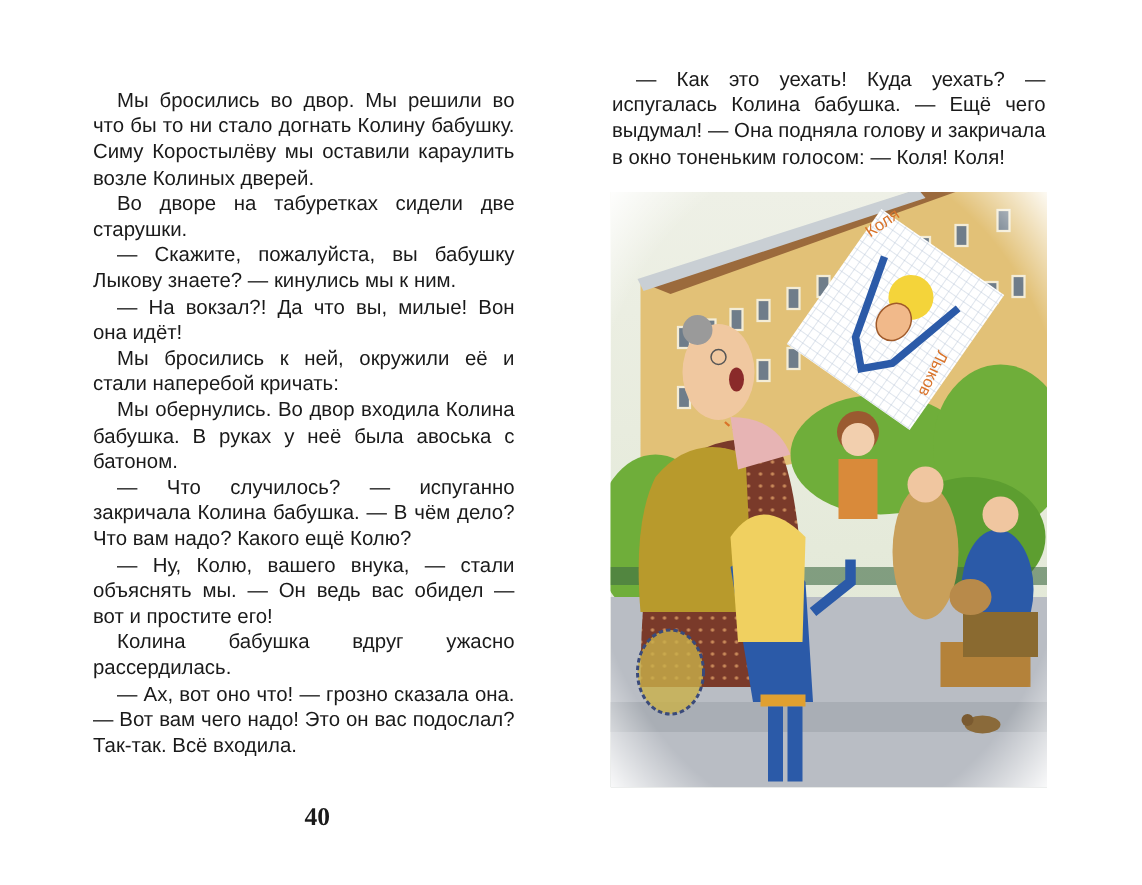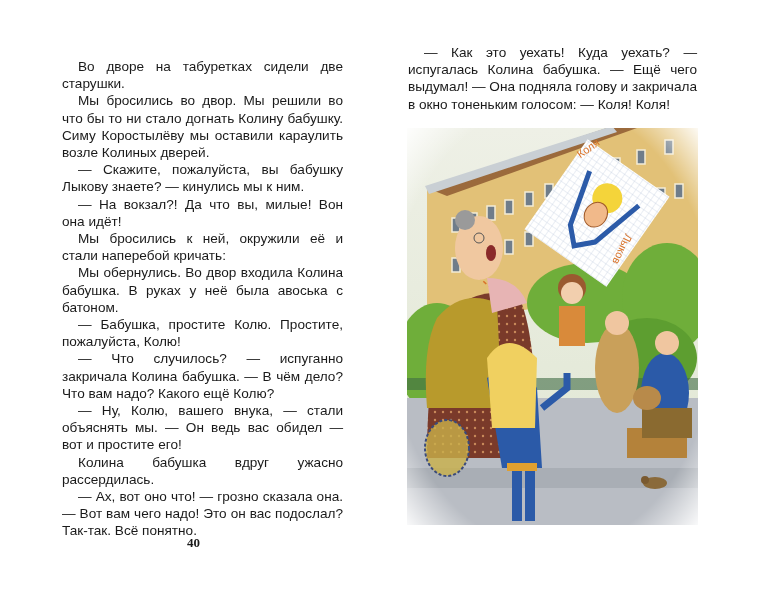--- a/index.html
+++ b/index.html
@@ -4,40 +4,39 @@
 <style>
   html, body { margin: 0; padding: 0; background: #ffffff; }
   body { width: 761px; height: 590px; position: relative; overflow: hidden; font-family: "Liberation Sans", sans-serif; color: #1a1a1a; }
   .page { position: absolute; top: 0; height: 590px; }
   .page-left { left: 0; width: 380px; }
   .page-right { left: 380px; width: 381px; }
   .col { position: absolute; font-size: 13.6px; line-height: 17.2px; text-align: justify; }
   .col-left { left: 62px; top: 58px; width: 281px; }
   .col-right { left: 28px; top: 44px; width: 289px; }
   .col p { margin: 0; text-indent: 16px; }
-  .page-number { position: absolute; left: 187px; top: 535px; font-family: "Liberation Serif", serif; font-weight: bold; font-size: 13px; }
+  .page-number { position: absolute; left: 203px; top: 535px; font-family: "Liberation Serif", serif; font-weight: bold; font-size: 17px; }
   .illustration { position: absolute; left: 27px; top: 128px; width: 291px; height: 397px; }
   .illustration svg { display: block; }
 </style>
 </head>
 <body>
 
 <div class="page page-left">
   <div class="col col-left">
+    <p>Мы бросились во двор. Мы решили во что бы то ни стало догнать Колину бабушку. Симу Коростылёву мы оставили караулить возле Колиных дверей.</p>
     <p>Во дворе на табуретках сидели две старушки.</p>
-    <p>Мы бросились во двор. Мы решили во что бы то ни стало догнать Колину бабушку. Симу Коростылёву мы оставили караулить возле Колиных дверей.</p>
     <p>— Скажите, пожалуйста, вы бабушку Лыкову знаете? — кинулись мы к ним.</p>
     <p>— На вокзал?! Да что вы, милые! Вон она идёт!</p>
     <p>Мы бросились к ней, окружили её и стали наперебой кричать:</p>
     <p>Мы обернулись. Во двор входила Колина бабушка. В руках у неё была авоська с батоном.</p>
-    <p>— Бабушка, простите Колю. Простите, пожалуйста, Колю!</p>
     <p>— Что случилось? — испуганно закричала Колина бабушка. — В чём дело? Что вам надо? Какого ещё Колю?</p>
     <p>— Ну, Колю, вашего внука, — стали объяснять мы. — Он ведь вас обидел — вот и простите его!</p>
     <p>Колина бабушка вдруг ужасно рассердилась.</p>
-    <p>— Ах, вот оно что! — грозно сказала она. — Вот вам чего надо! Это он вас подослал? Так-так. Всё понятно.</p>
+    <p>— Ах, вот оно что! — грозно сказала она. — Вот вам чего надо! Это он вас подослал? Так-так. Всё входила.</p>
 
   </div>
   <div class="page-number">40</div>
 </div>
 
 <div class="page page-right">
   <div class="col col-right">
     <p>— Как это уехать! Куда уехать? — испугалась Колина бабушка. — Ещё чего выдумал! — Она подняла голову и закричала в окно тоненьким голосом: — Коля! Коля!</p>
   </div>
 

